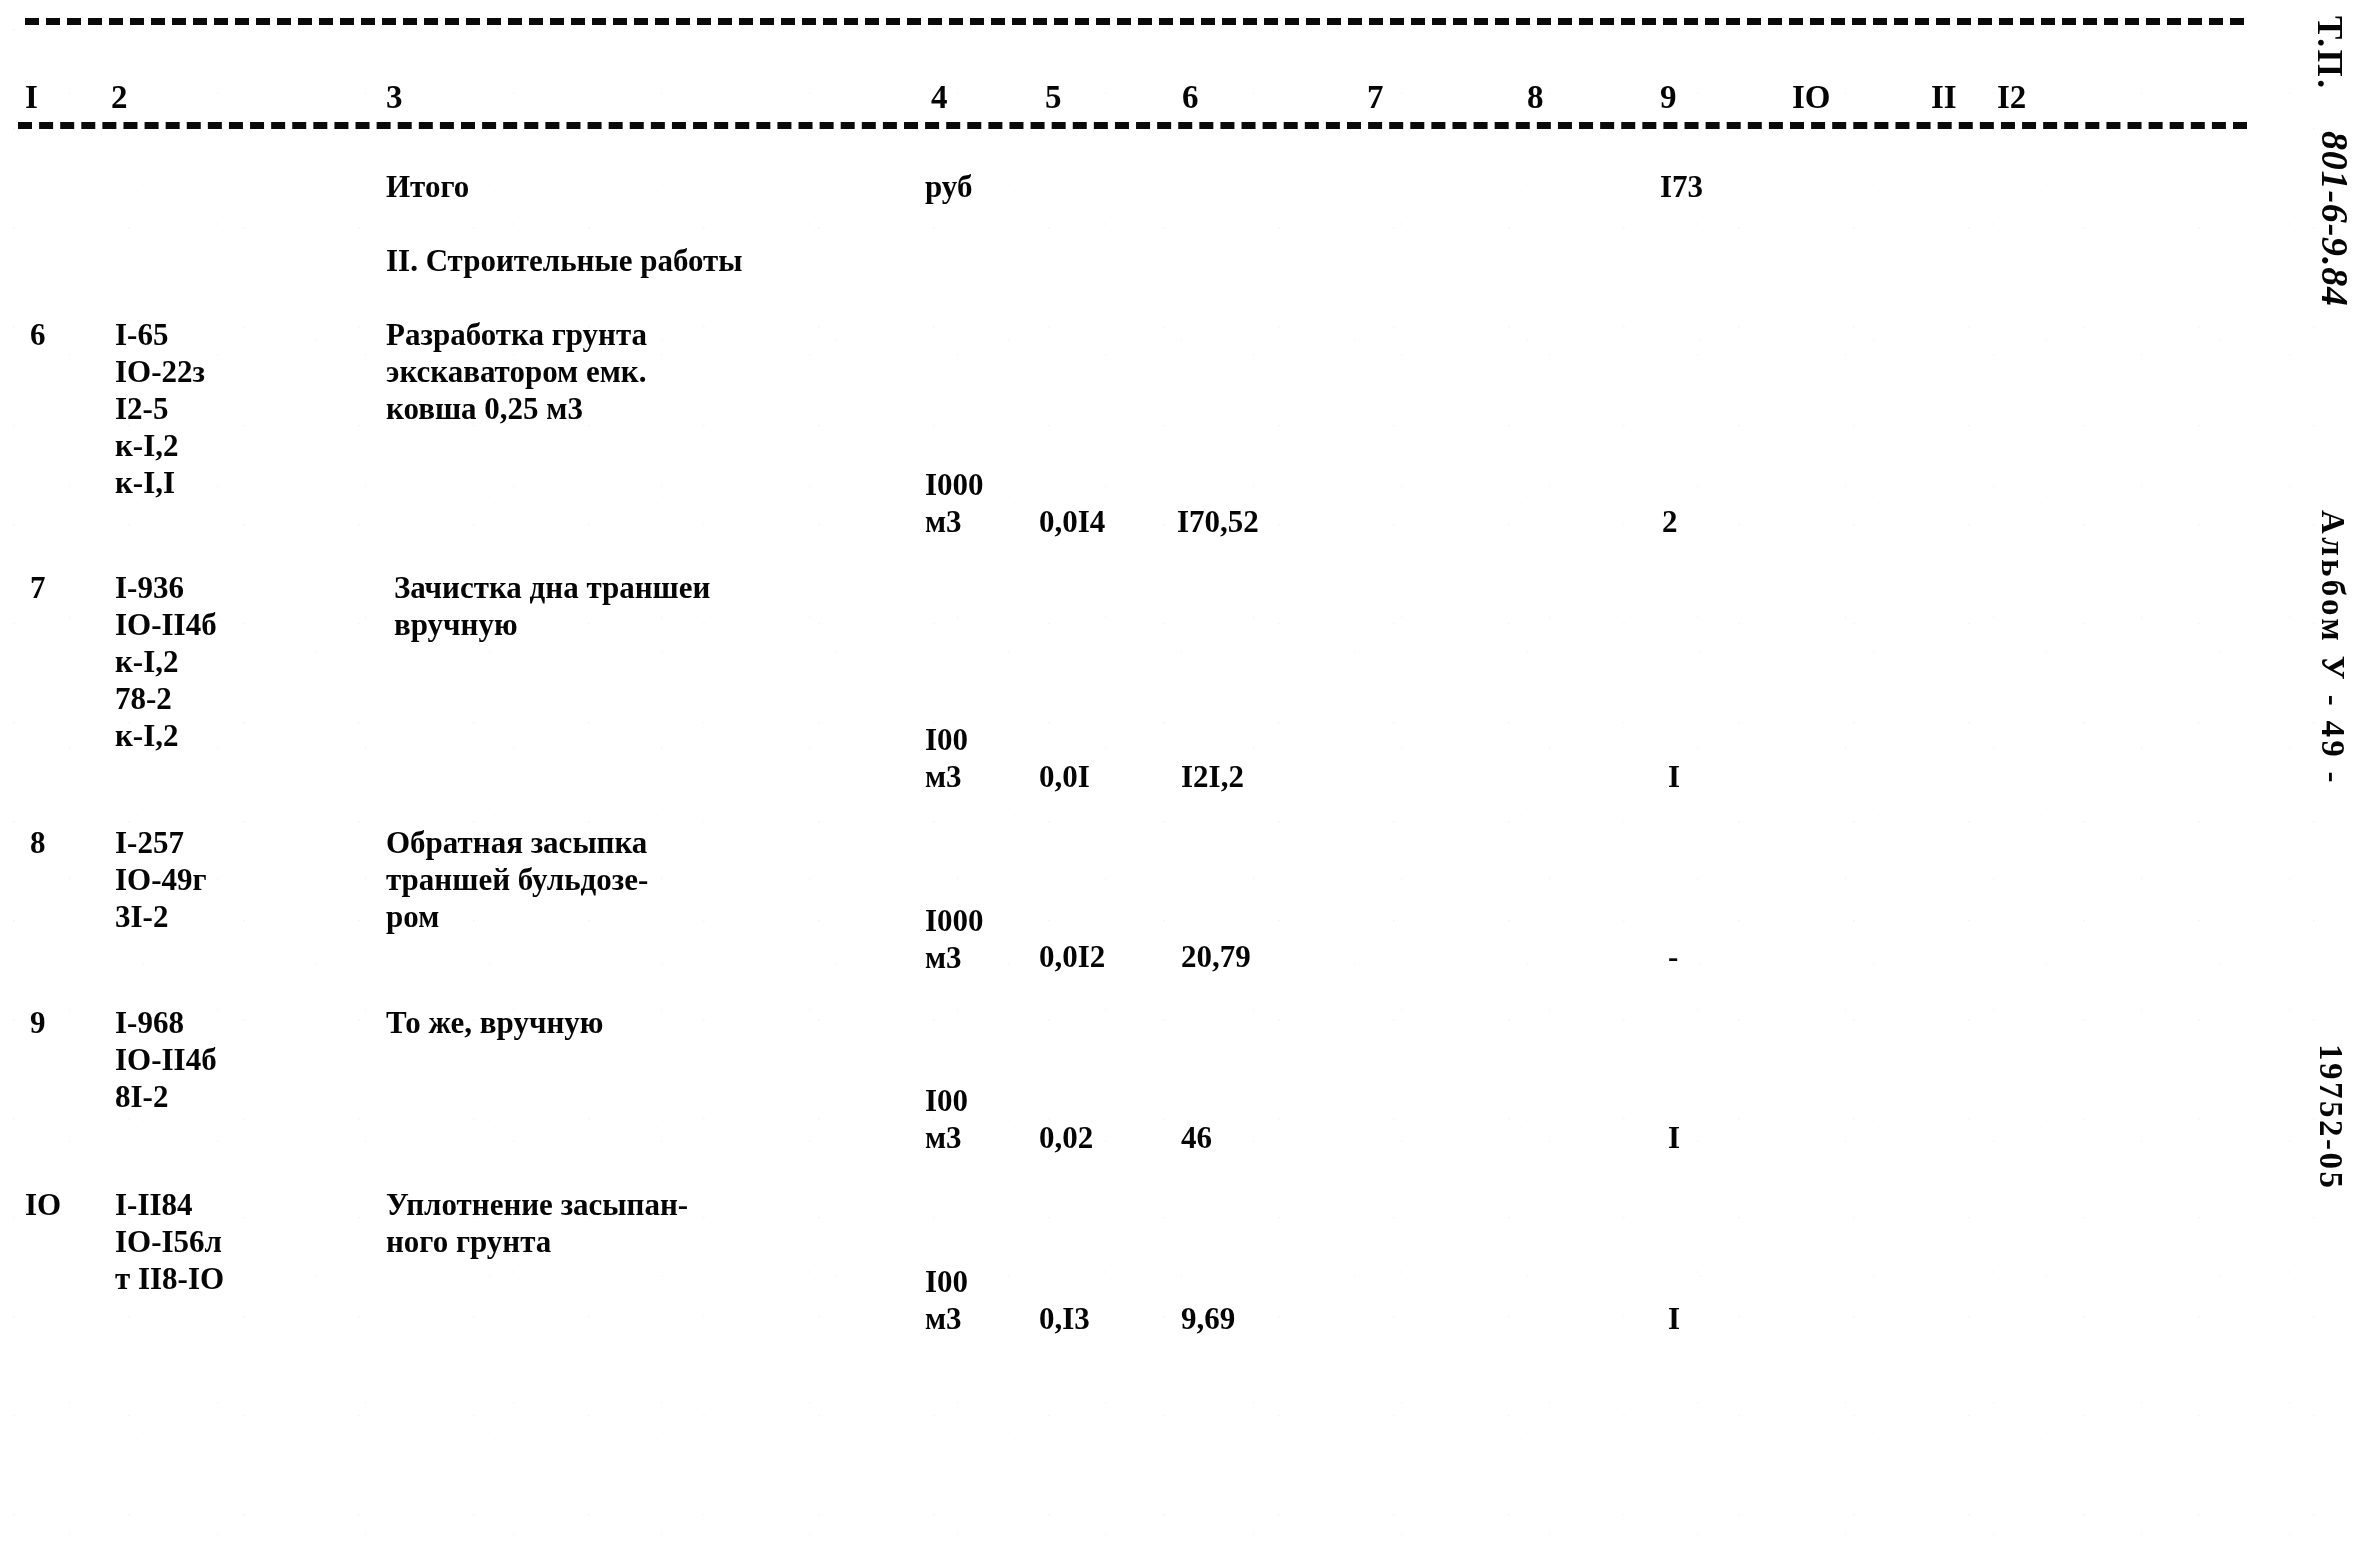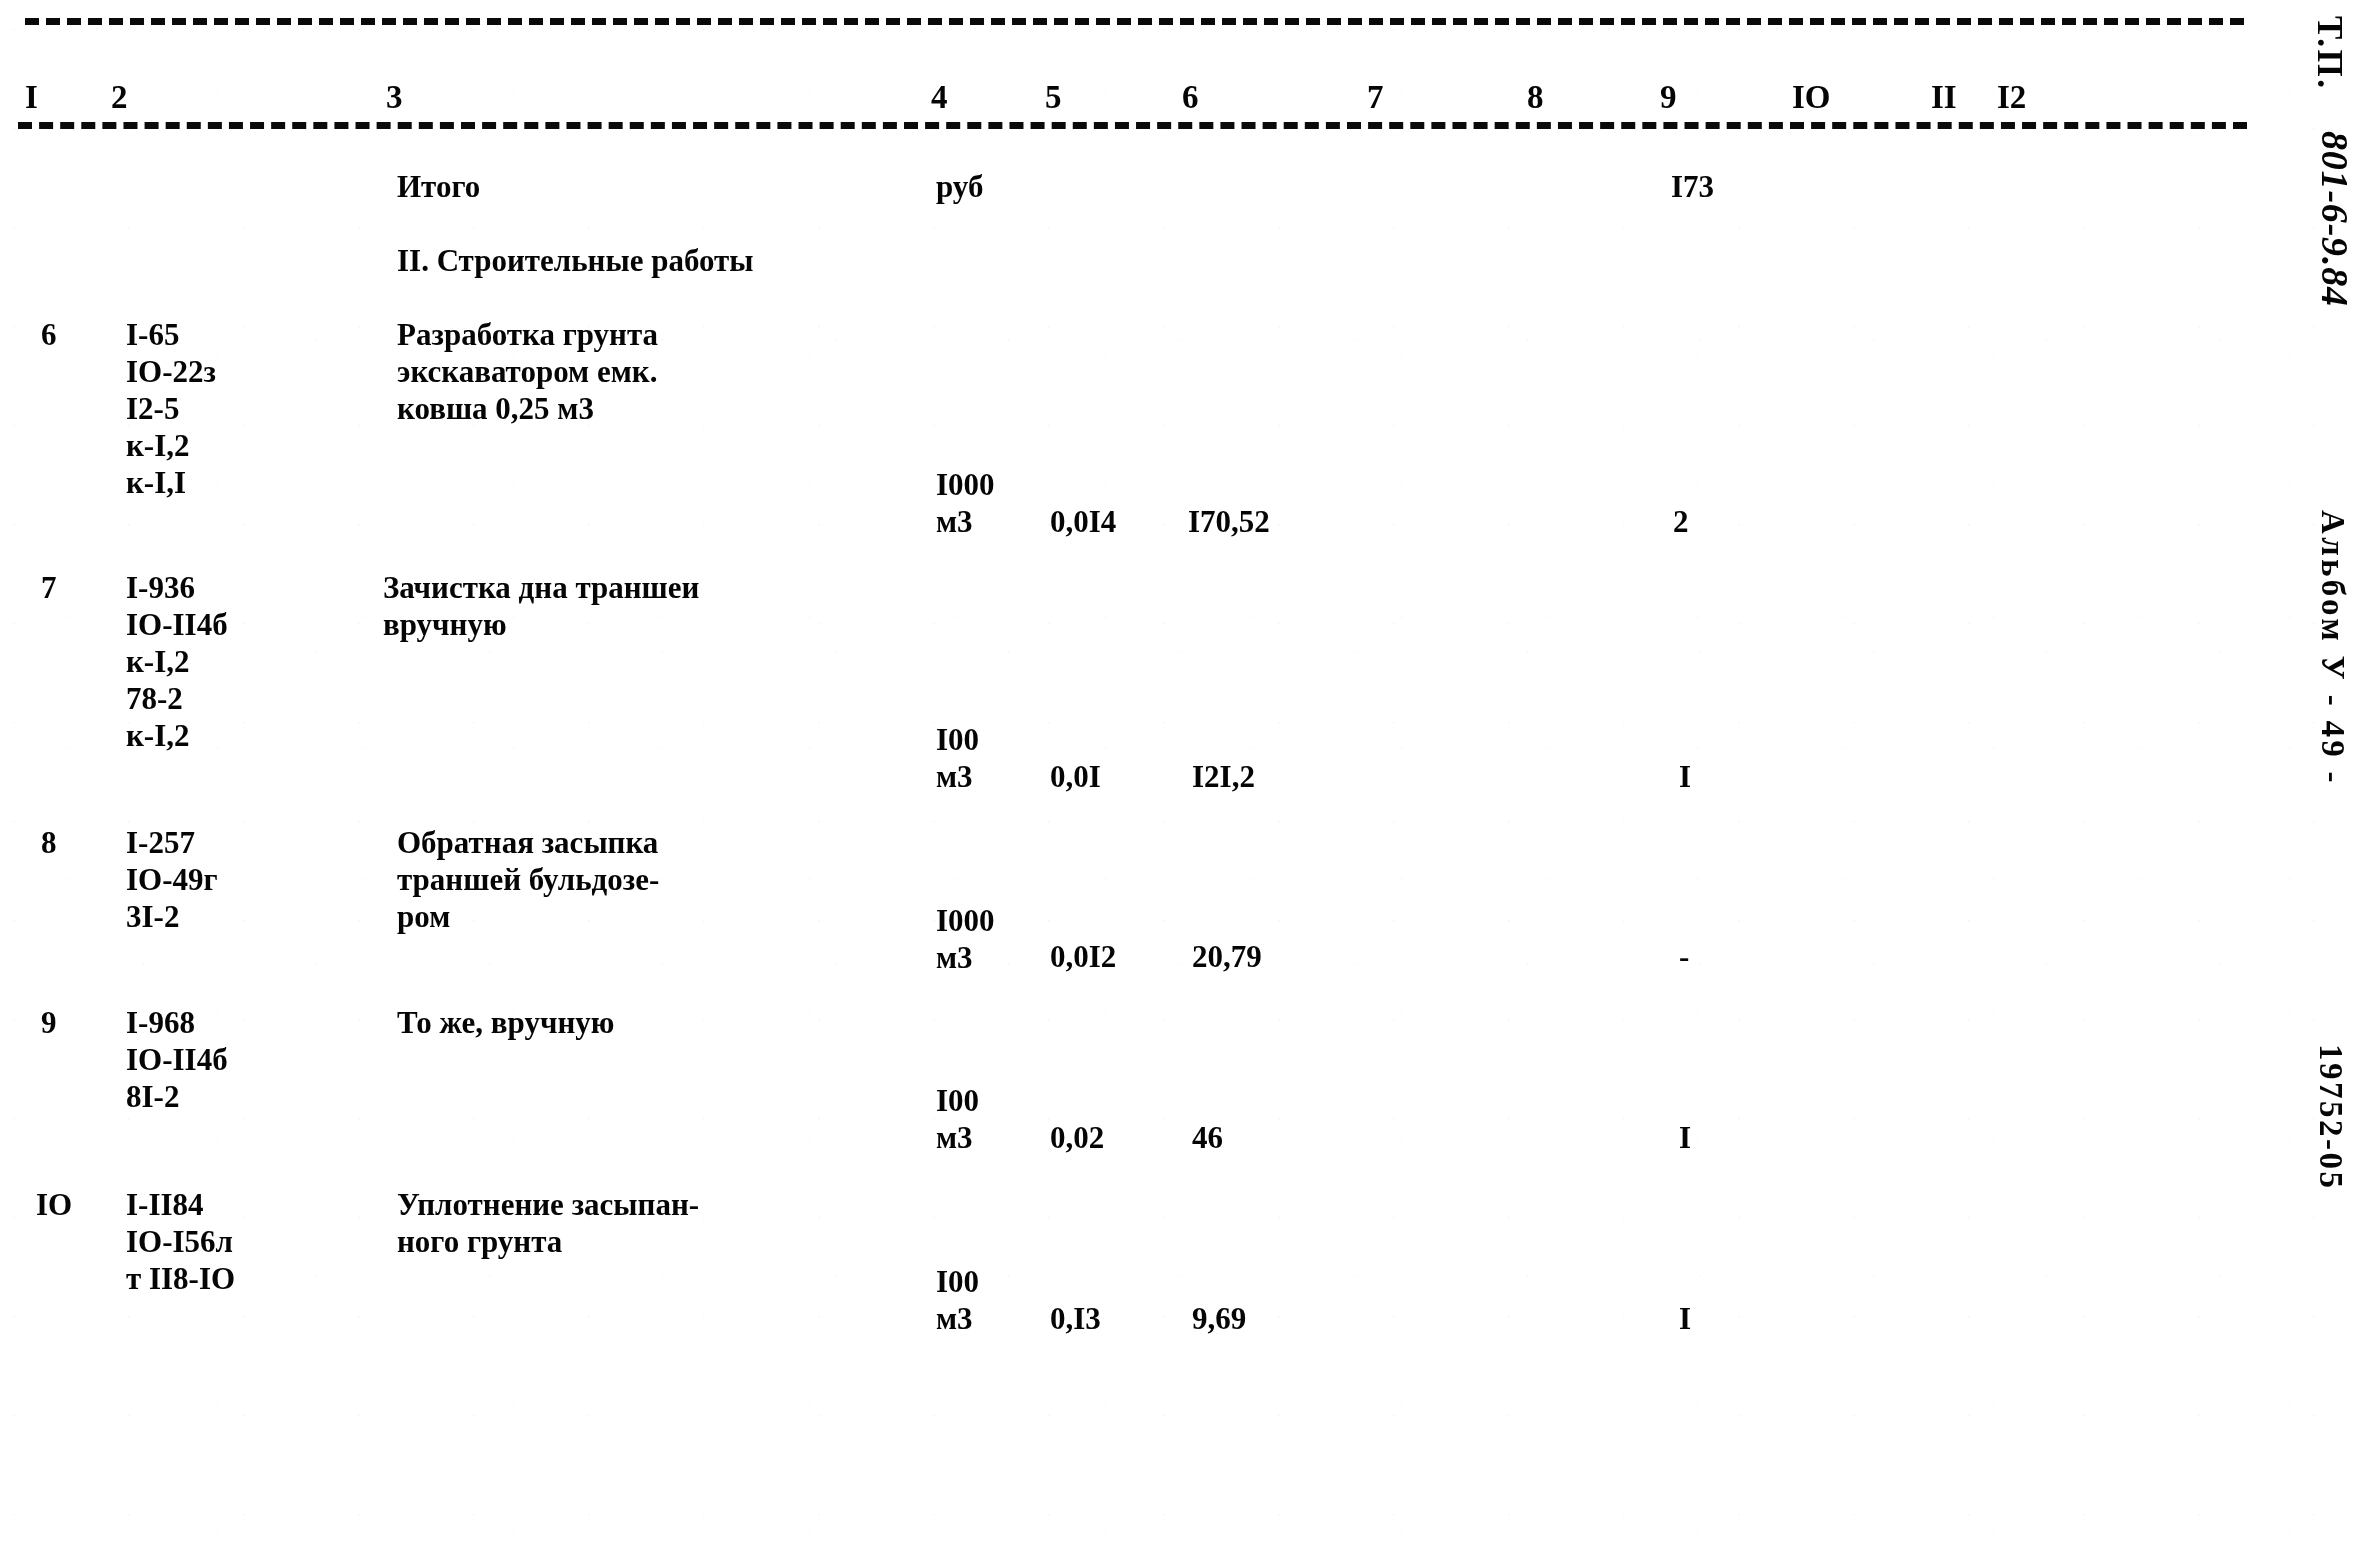--- a/index.html
+++ b/index.html
@@ -33,21 +33,20 @@
   }
   .dash-rule.top   { left: 25px;  top: 18px;  width: 2219px; }
   .dash-rule.under { left: 18px;  top: 122px; width: 2229px; }
 
   
   .tbl {
     position: absolute;
     left: 0; top: 0;
     width: 2252px;
     height: 1553px;
-    margin-left: 11px;
   }
 
   
   .colnum {
     position: absolute;
     top: 81px;
     font-size: 33px;
     font-weight: 700;
     line-height: 33px;
     color: #050505;
@@ -154,21 +153,21 @@
       <div class="stack" style="left:1662px; top:503px;">2</div>
     </div>
 
     <div>
       <div class="stack" style="left:30px;  top:569px;">7</div>
       <div class="stack" style="left:115px; top:569px;">I-936
 IO-II4б
 к-I,2
 78-2
 к-I,2</div>
-      <div class="stack" style="left:372px; top:569px;">Зачистка дна траншеи
+      <div class="stack" style="left:394px; top:569px;">Зачистка дна траншеи
 вручную</div>
       <div class="stack" style="left:925px; top:721px;">I00
 м3</div>
       <div class="stack" style="left:1039px; top:758px;">0,0I</div>
       <div class="stack" style="left:1181px; top:758px;">I2I,2</div>
       <div class="stack" style="left:1668px; top:758px;">I</div>
     </div>
 
     <div>
       <div class="stack" style="left:30px;  top:824px;">8</div>

